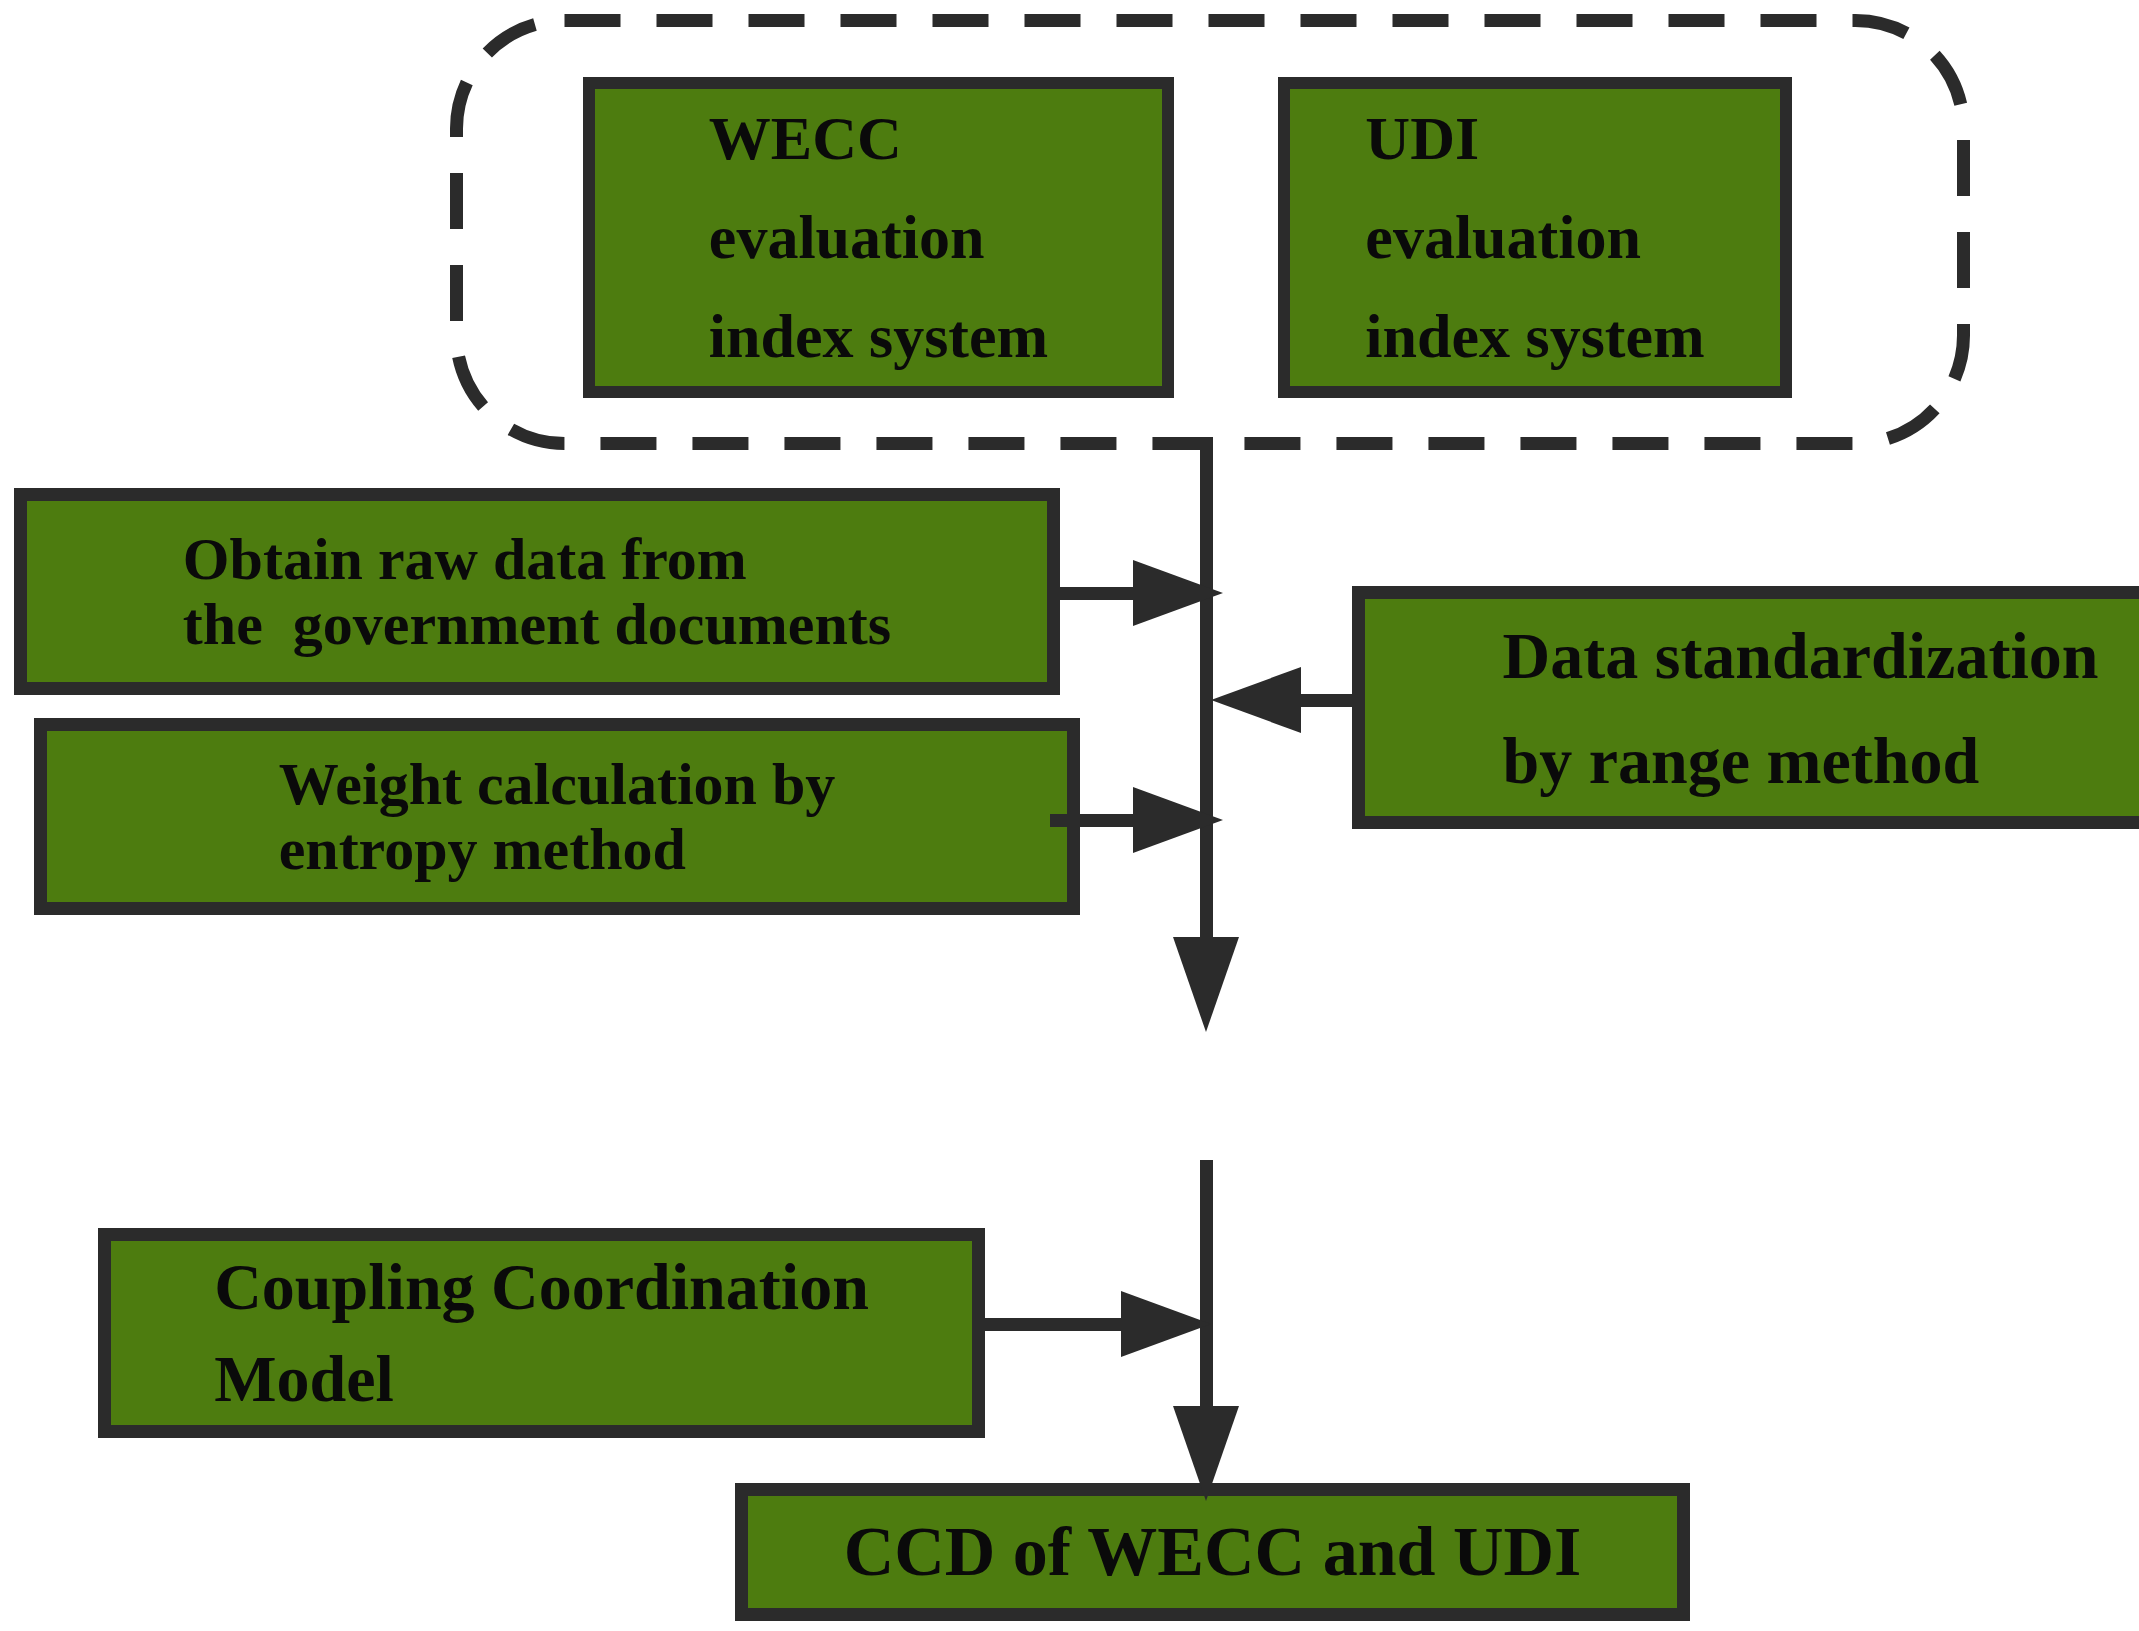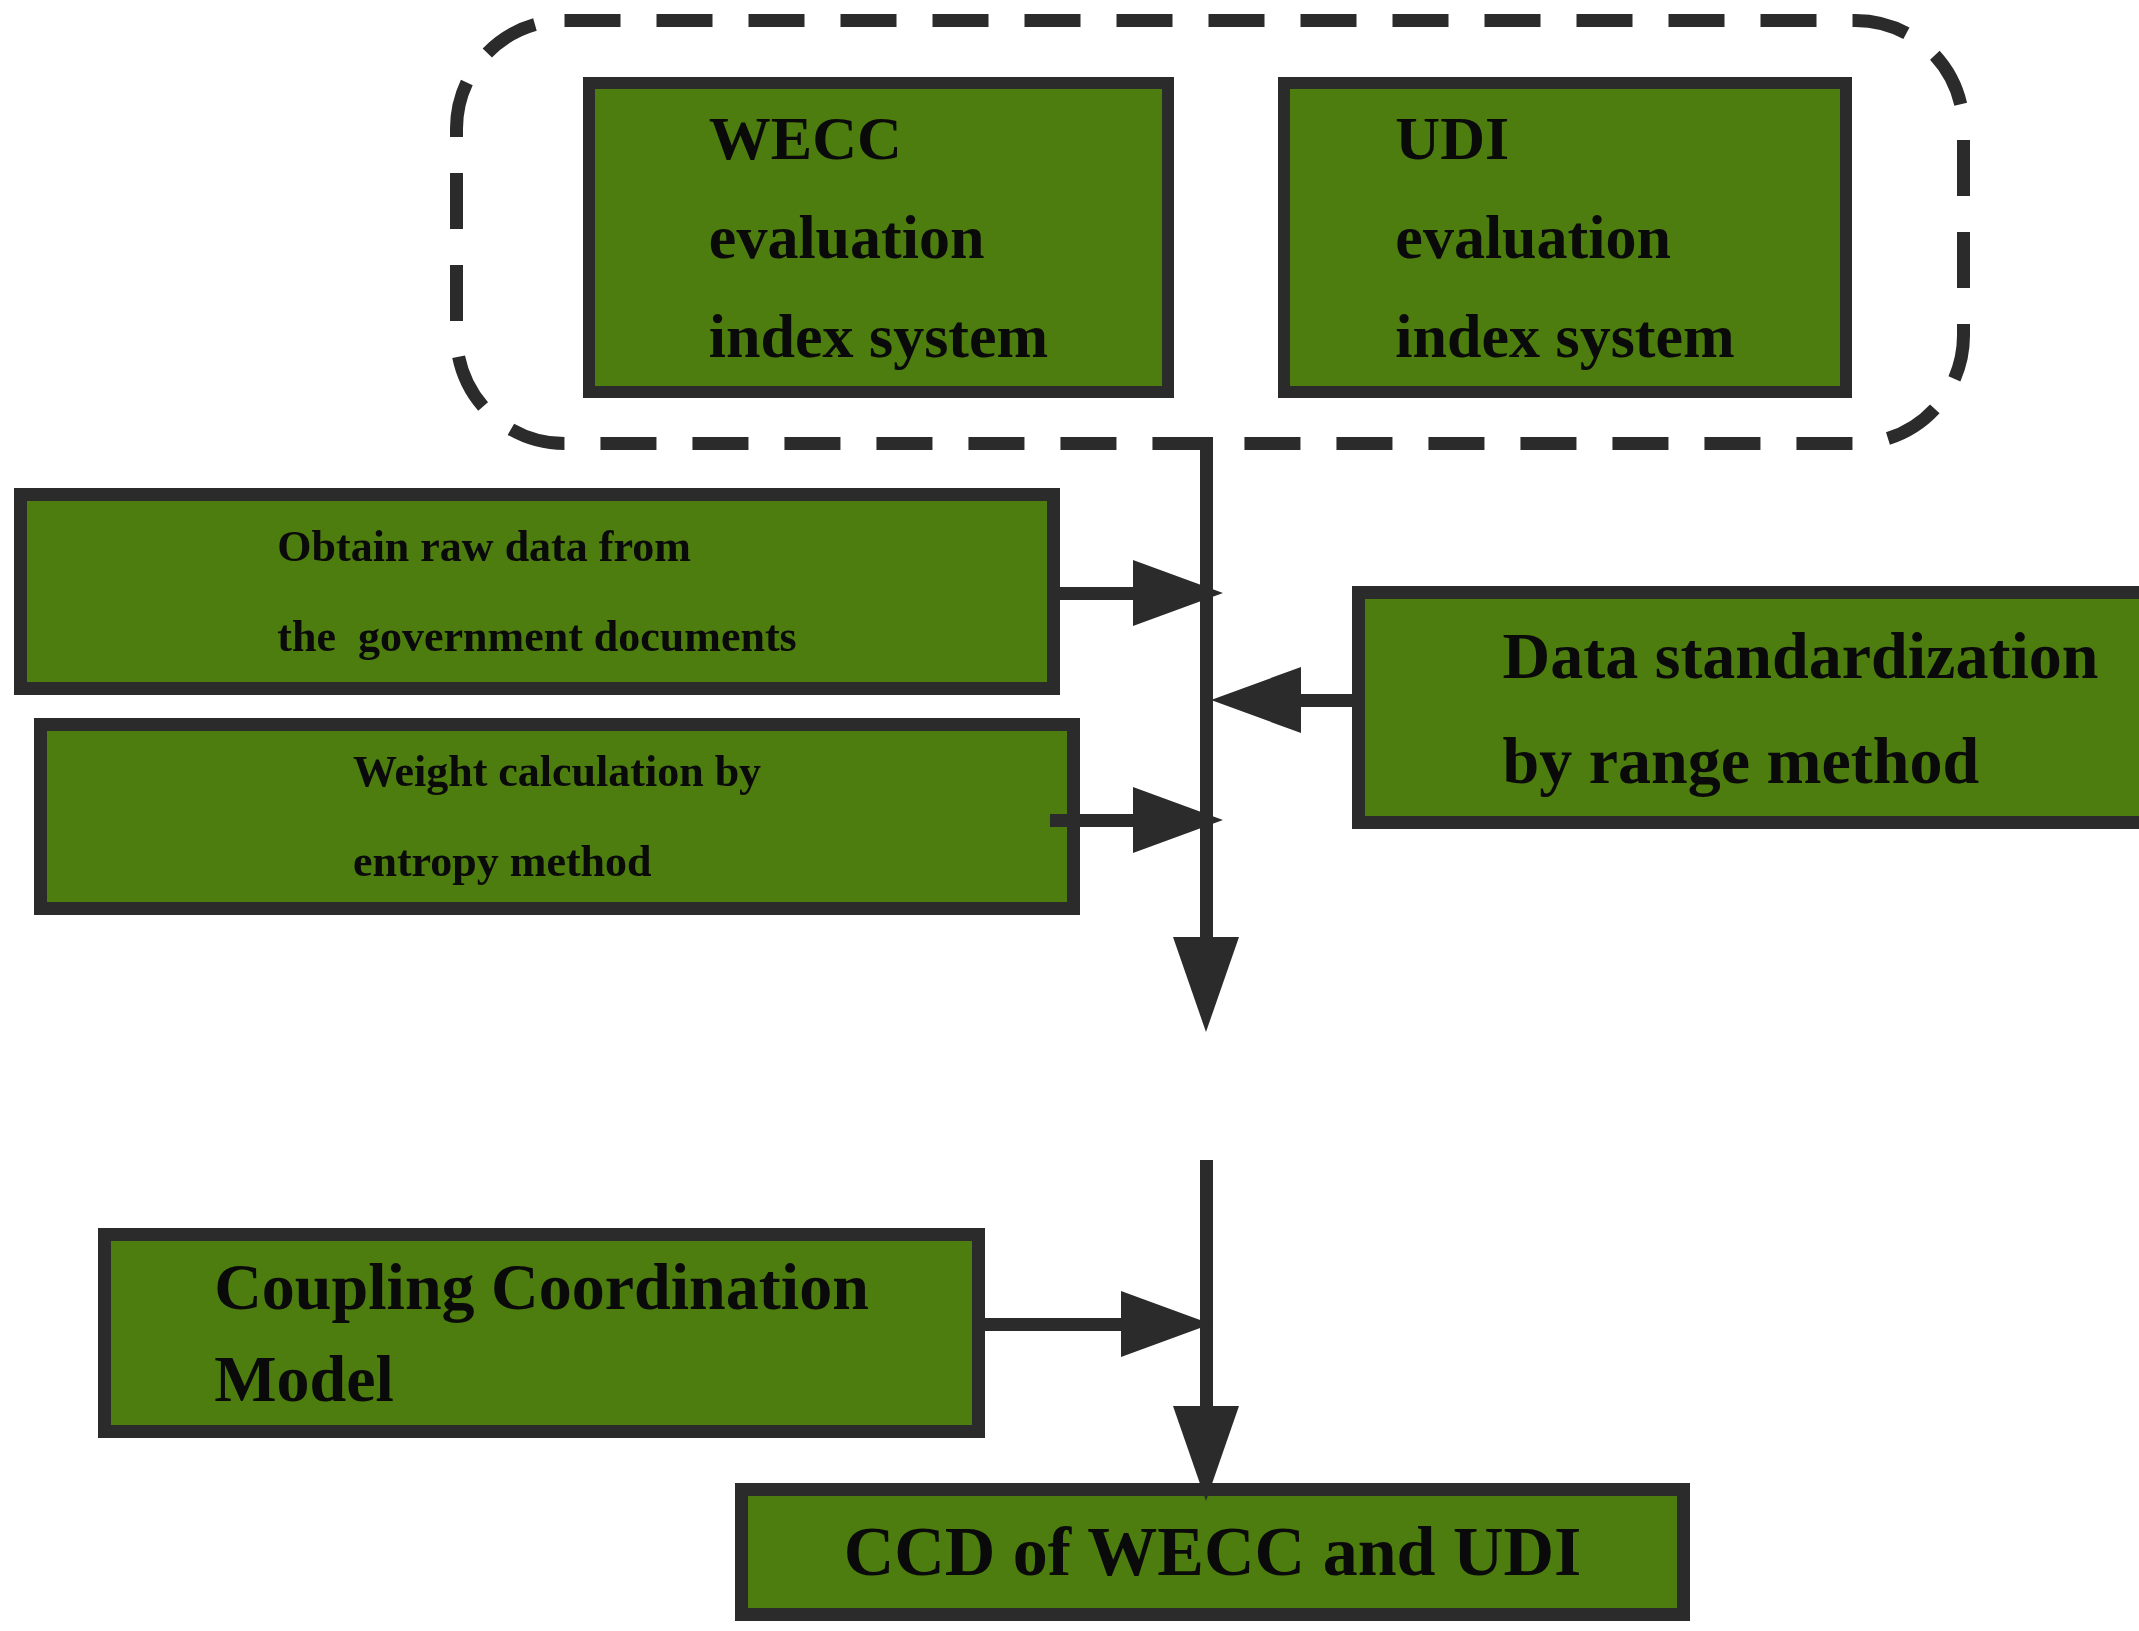--- a/index.html
+++ b/index.html
@@ -37,26 +37,26 @@
     box-sizing: border-box;
   }
   .box-label {
     white-space: pre-wrap;
     font-weight: 700;
     color: #0a0a0a;
     letter-spacing: 0px;
   }
 
   .box.wecc   { left: 583px;  top: 77px;   width: 591px;  height: 321px; border-width: 12px; }
-  .box.udi    { left: 1278px; top: 77px;   width: 574px;  height: 321px; border-width: 12px; }
+  .box.udi    { left: 1278px; top: 77px;   width: 514px;  height: 321px; border-width: 12px; }
   .box.wecc .box-label, .box.udi .box-label { font-size: 62px; line-height: 99px; }
 
   .box.obtain { left: 14px;   top: 488px;  width: 1046px; height: 207px; }
   .box.weight { left: 14px;   top: 718px;  width: 1046px; height: 197px; margin-left: 20px; }
-  .box.obtain .box-label, .box.weight .box-label { font-size: 44px; line-height: 90px; }
+  .box.obtain .box-label, .box.weight .box-label { font-size: 60px; line-height: 65px; }
 
   .box.datastd { left: 1352px; top: 586px; width: 897px;  height: 243px; }
   .box.datastd .box-label { font-size: 66px; line-height: 105px; }
 
   .box.indexbox { left: 582px; top: 980px; width: 1268px; height: 185px; }
   .box.indexbox .box-label { font-size: 70px; line-height: 85px; }
 
   .box.coupling { left: 98px; top: 1228px; width: 887px;  height: 210px; }
   .box.coupling .box-label { font-size: 66px; line-height: 92px; }
 

